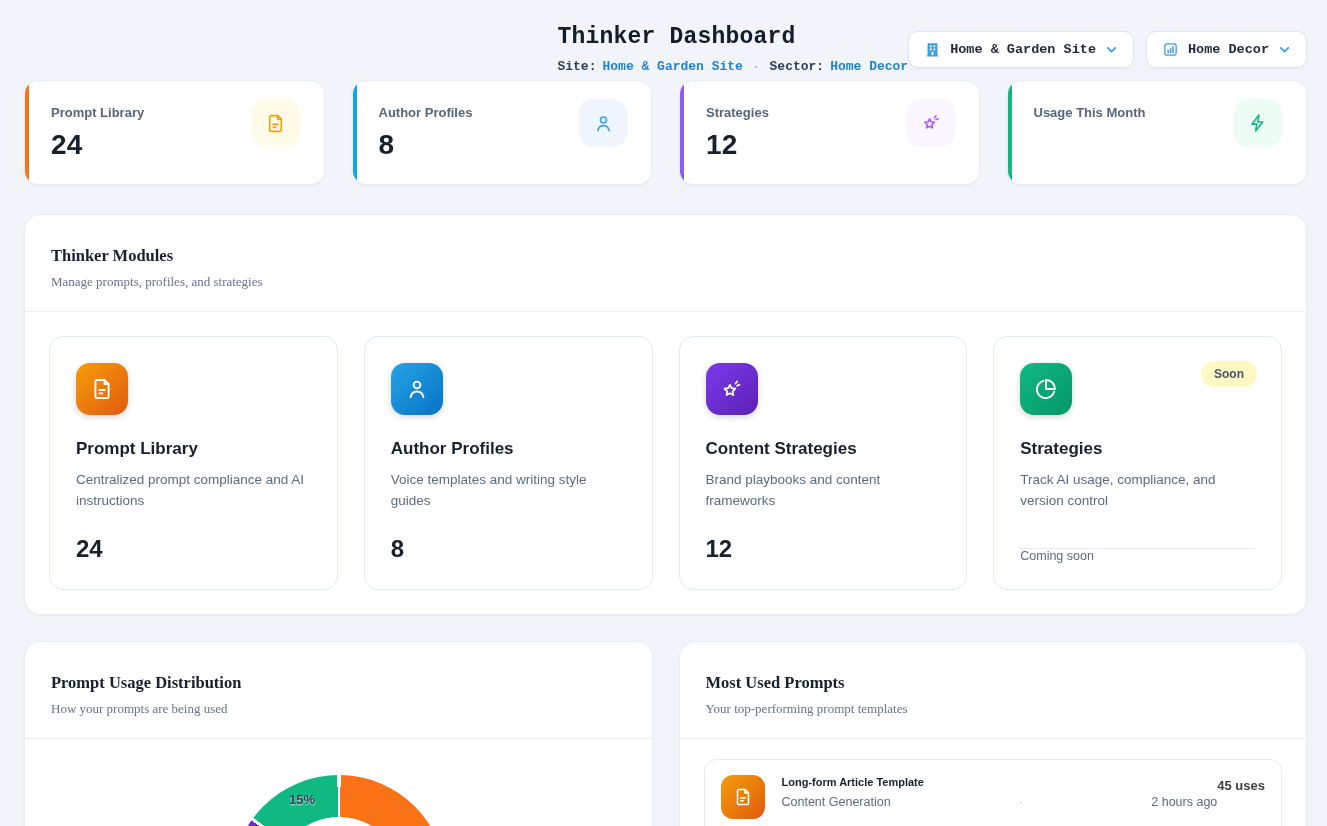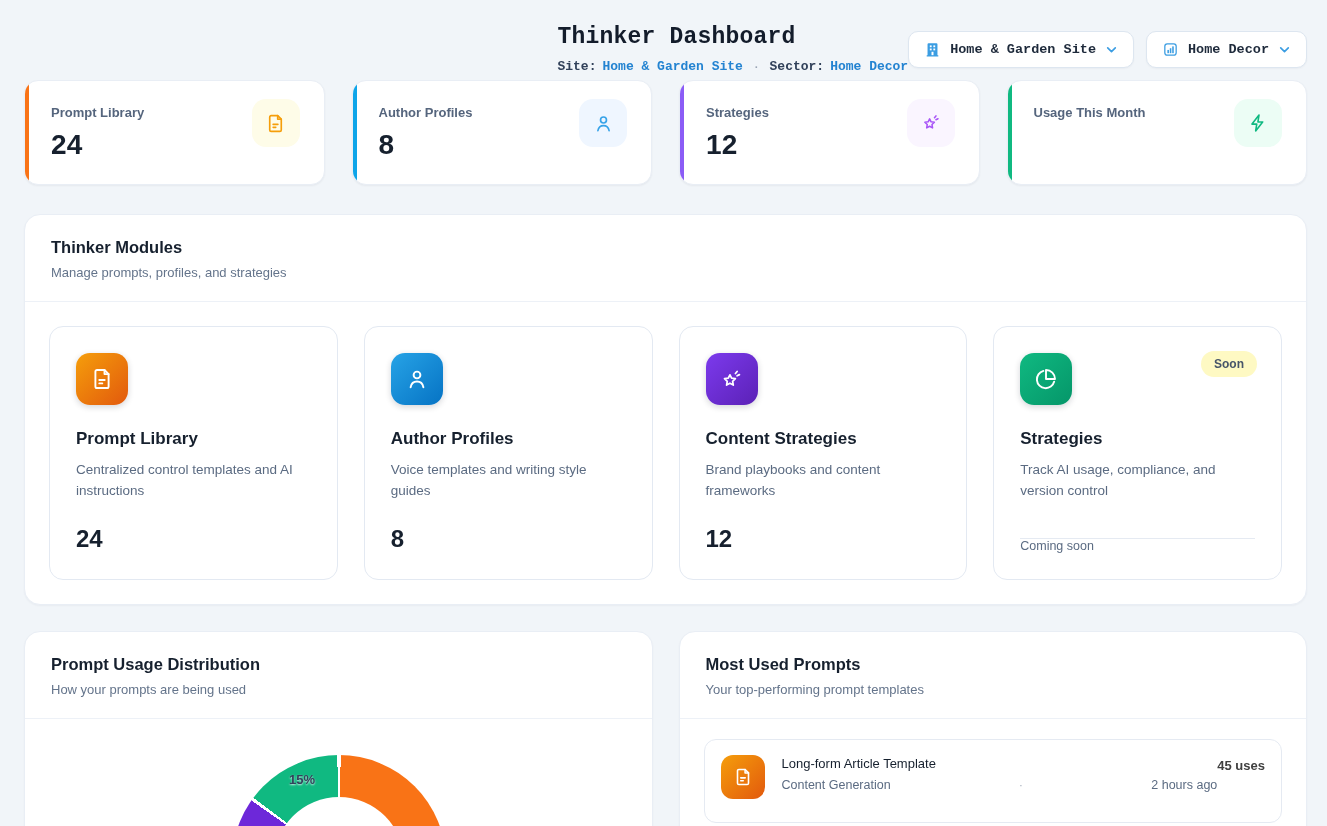--- a/index.html
+++ b/index.html
@@ -48,21 +48,21 @@
   .tint-orange { background:#fefce8; color:#f59e0b; }
   .tint-blue   { background:#eff6ff; color:#38a3e8; }
   .tint-purple { background:#faf5ff; color:#a855f7; }
   .tint-green  { background:#ecfdf5; color:#10b981; }
 
   
   .section-card {
     background:#fff; border:1px solid #e9eef5; border-radius:16px;
     box-shadow:0 1px 2px rgba(16,24,40,.04); margin-bottom:26px; overflow:hidden;
   }
-  .section-head { padding:23px 26px 21px 26px; }
+  .section-head { padding:31px 26px 21px 26px;font-family:Liberation Serif, serif; }
   .section-title { font-size:16.5px; font-weight:800; color:#16202e; }
   .section-sub { margin-top:8px; font-size:13px; color:#64748b; }
   .section-divider { border-top:1px solid #edf1f7; }
   .modules-grid { display:grid; grid-template-columns:repeat(4,1fr); gap:26px; padding:24px; }
   .module-card {
     position:relative; background:#fff; border:1px solid #e3e9f2; border-radius:14px;
     height:254px; padding:26px; display:flex; flex-direction:column; cursor:pointer;
   }
   .module-icon {
     width:52px; height:52px; border-radius:14px; color:#fff;
@@ -104,21 +104,21 @@
   .list-body { padding:20px 24px; }
   .prompt-item {
     display:flex; align-items:flex-start; border:1px solid #e5eaf2; border-radius:12px;
     padding:15px 16px; min-height:84px; cursor:pointer; background:#fff;
   }
   .prompt-icon {
     width:44px; height:44px; border-radius:12px; color:#fff; flex:0 0 44px;
     display:flex; align-items:center; justify-content:center;
   }
   .prompt-text { margin-left:17px; flex:1; padding-top:1px; }
-  .prompt-title { font-size:13px; font-weight:400; color:#16202e; }
+  .prompt-title { font-size:11px; font-weight:700; color:#16202e; }
   .prompt-meta { margin-top:7px; font-size:12.5px; color:#5b6b82; display:flex; gap:8px; align-items:center;justify-content:space-between; }
   .prompt-meta .dot { color:#9aa4b4; font-size:10px; }
   .prompt-uses { font-size:13px; font-weight:800; color:#404040; padding-top:3px;text-align:center; }
 </style>
 </head>
 <body>
 
 <div class="page">
 
   <div class="header-row">
@@ -225,21 +225,21 @@
       <div class="module-card">
         <div class="module-icon grad-orange">
           <svg width="24" height="24" viewBox="0 0 24 24" fill="none" stroke="currentColor" stroke-width="1.9" stroke-linecap="round" stroke-linejoin="round">
             <path d="M14.5 3H7a1.6 1.6 0 0 0-1.6 1.6v14.8A1.6 1.6 0 0 0 7 21h10a1.6 1.6 0 0 0 1.6-1.6V7.1L14.5 3z"></path>
             <path d="M14.5 3v4.1h4.1"></path>
               <line x1="9.3" y1="13" x2="14.7" y2="13"></line>
               <line x1="9.3" y1="16.4" x2="12.3" y2="16.4"></line>
           </svg>
         </div>
         <div class="module-title">Prompt Library</div>
-        <div class="module-desc">Centralized control templates and AI instructions</div>
+        <div class="module-desc">Centralized prompt compliance and AI instructions</div>
         <div class="module-count">24</div>
       </div>
 
       <div class="module-card">
         <div class="module-icon grad-blue">
           <svg width="24" height="24" viewBox="0 0 24 24" fill="none" stroke="currentColor" stroke-width="1.9" stroke-linecap="round">
             <circle cx="12" cy="8" r="3.4"></circle>
               <path d="M5.6 20.2c.7-3.7 3.3-5.7 6.4-5.7s5.7 2 6.4 5.7"></path>
           </svg>
         </div>

